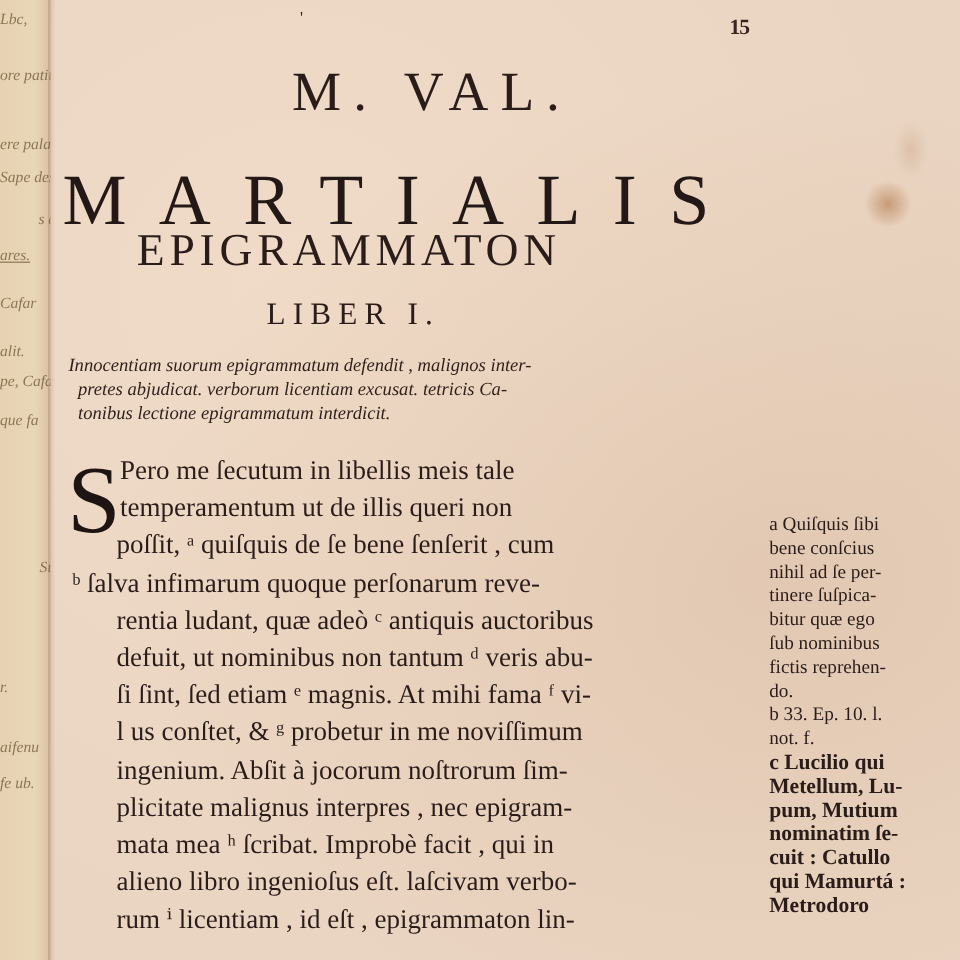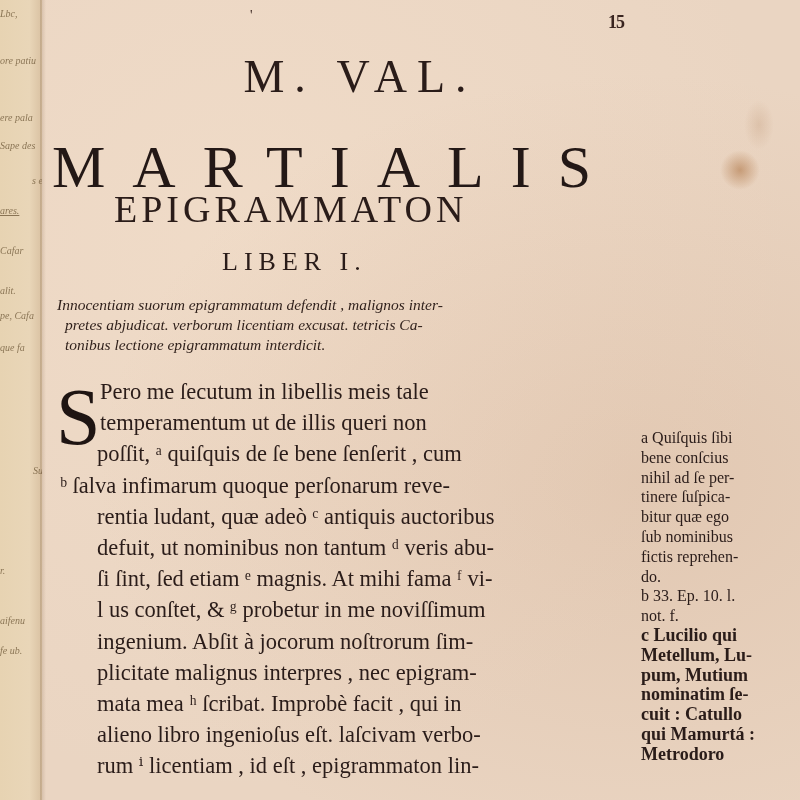--- a/index.html
+++ b/index.html
@@ -15,21 +15,21 @@
         radial-gradient(ellipse at 80% 60%, rgba(200,160,130,0.25), transparent 60%),
         radial-gradient(ellipse at 30% 30%, rgba(245,225,205,0.5), transparent 70%),
         #ead5c2;
     }
     .verso {
       position: absolute; left: 0; top: 0; width: 42px; height: 800px;
       background: linear-gradient(to right, #e7d3b2 0%, #e9d6b8 70%, #d9c1a2 100%);
       overflow: hidden;
     }
     .verso-line {
-      position: absolute; left: 0; font-size: 10px; font-style: italic;
+      position: absolute; left: 0; font-size: 13px; font-style: italic;
       color: #6b5535; white-space: nowrap; opacity: 0.75; filter: blur(0.4px);
     }
     .gutter {
       position: absolute; left: 40px; top: 0; width: 6px; height: 800px;
       background: linear-gradient(to right, rgba(120,90,60,0.25), transparent);
     }
     .folio {
       position: absolute; left: 608px; top: 12px; font-size: 18px; font-weight: bold;
       letter-spacing: -1px; color: #3a2520;
     }

